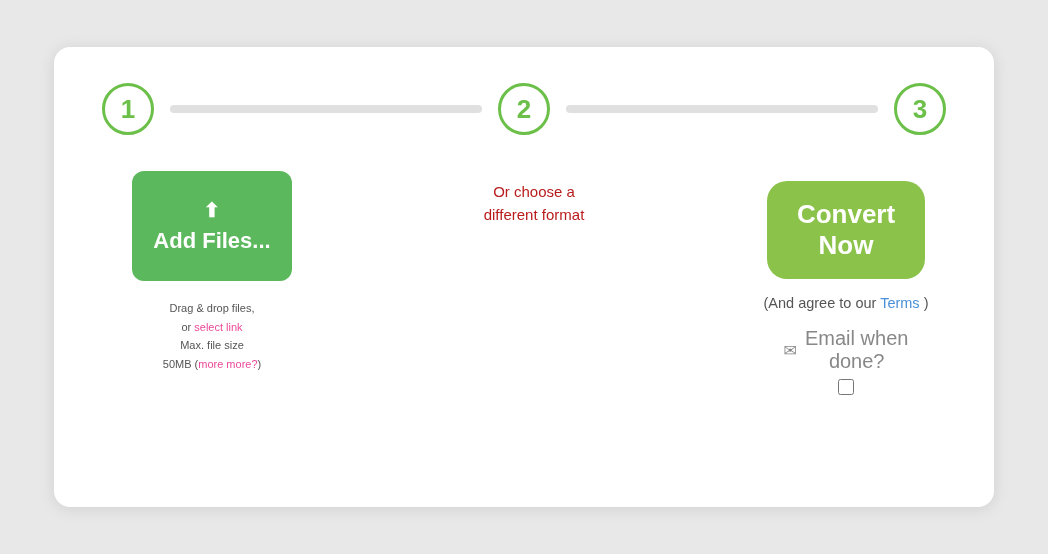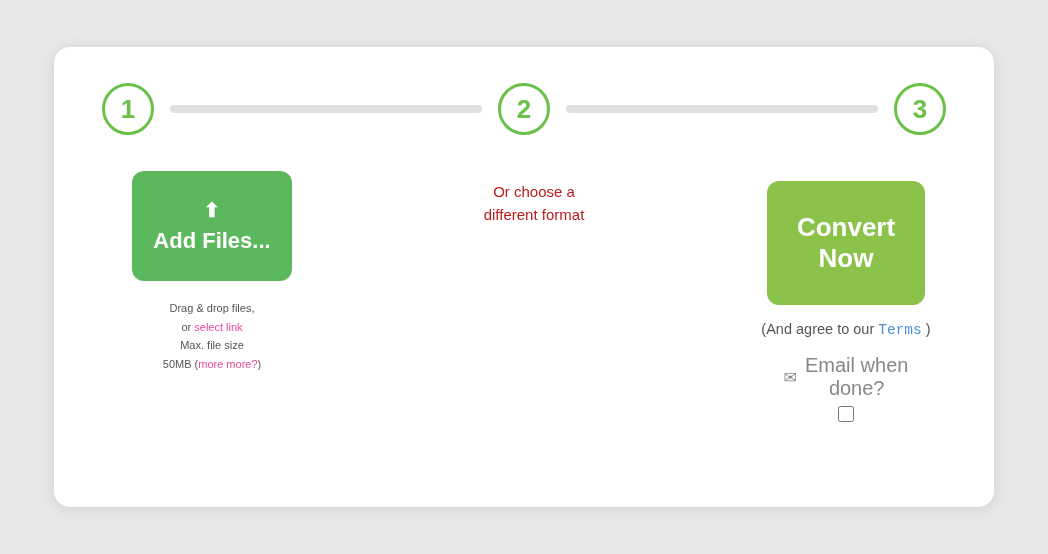--- a/index.html
+++ b/index.html
@@ -160,23 +160,23 @@
       flex-direction: column;
       align-items: center;
       width: 200px;
       margin-top: 10px;
     }
 
     .convert-btn {
       background: #8bc34a;
       color: white;
       border: none;
-      border-radius: 12px;
+      border-radius: 20px;
       width: 158px;
-      height: 124px;
+      height: 98px;
       font-size: 26px;
       font-weight: 600;
       cursor: pointer;
       line-height: 1.2;
       display: flex;
       align-items: center;
       justify-content: center;
       text-align: center;
       margin-bottom: 16px;
     }
@@ -184,21 +184,20 @@
     .agree-text {
       color: #555;
       font-size: 14.5px;
       text-align: center;
       margin-bottom: 6px;
     }
 
     .agree-text a {
       color: #4a90d9;
       text-decoration: none;
-      font-family: Liberation Mono, monospace;
     }
 
     .email-row {
       display: flex;
       align-items: center;
       gap: 8px;
       margin-top: 10px;
     }
 
     .email-icon {

